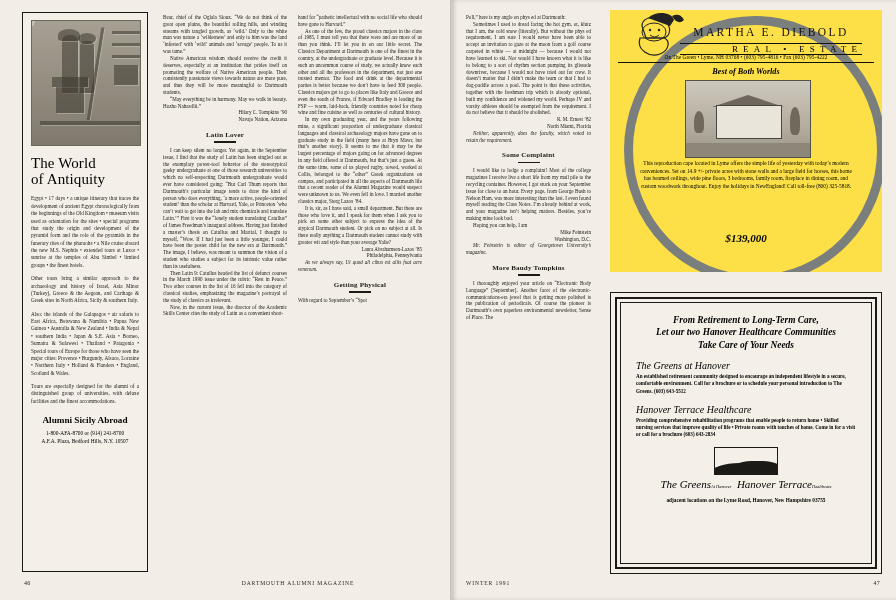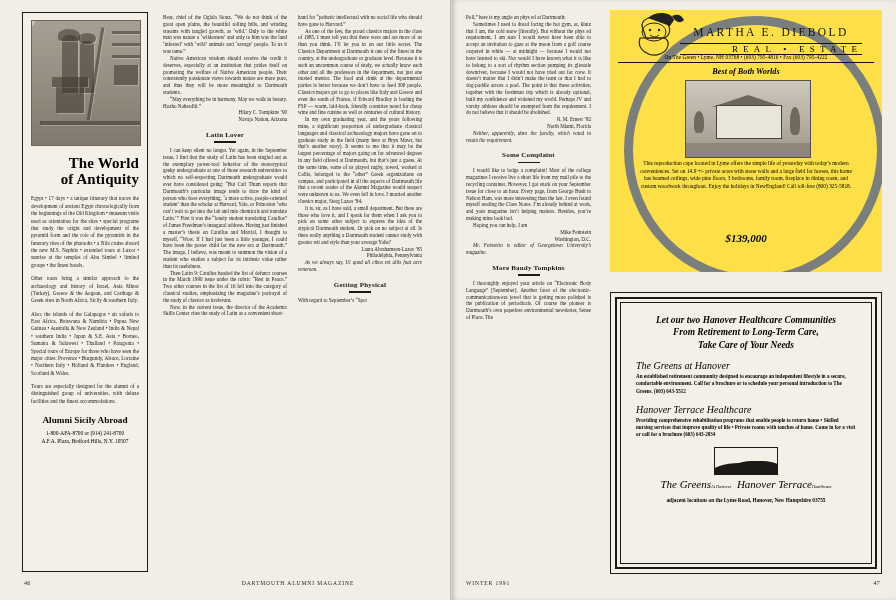--- a/index.html
+++ b/index.html
@@ -65,22 +65,22 @@
       linear-gradient(118deg, rgba(255,255,255,.22) 0 3px, rgba(0,0,0,.10) 3px 6px),
       linear-gradient(#b9b2a4,#a39c8e 55%,#8e877a);
     position: relative; overflow: hidden;
     border: 0.6px solid #6c665b;
   }
   .relief .fig {
     position: absolute; background: rgba(60,55,46,.55);
     box-shadow: 1px 1px 0 rgba(255,255,255,.25);
   }
   .ad-title {
-    text-align: right; font-size: 15px; line-height: 1.08;
-    margin: 9px 0 8px 0; font-weight: bold; letter-spacing: .1px;
+    text-align: left; font-size: 15px; line-height: 1.08;
+    margin: 9px 0 8px 0; font-weight: normal; letter-spacing: .1px;
   }
   .ad-body {
     font-size: 5.2px; line-height: 1.42; text-align: justify;
     color: #1c1a17;
   }
   .ad-body p { margin: 0 0 6px 0; }
   .ad-name {
     text-align: center; font-size: 9.2px; font-weight: bold;
     margin: 10px 0 4px 0;
   }
@@ -329,22 +329,22 @@
     <div class="mdtext">This reproduction cape located in Lyme offers the simple life of yesterday with today’s modern conveniences. Set on 14.9 +/- private acres with stone walls and a large field for horses, this home has beamed ceilings, wide pine floors, 3 bedrooms, family room, fireplace in dining room, and custom woodwork throughout. Enjoy the holidays in NewEngland! Call toll-free (800) 325-5818.</div>
     <div class="mdprice">$139,000</div>
   </div>
 
   <div class="greens">
     <div class="frame"></div>
     <div class="frame2"></div>
     <div class="frame3"></div>
     <div class="inner">
       <div class="ghead">
+        <div>From Retirement to Long-Term Care,</div>
         <div>Let our two Hanover Healthcare Communities</div>
-        <div>From Retirement to Long-Term Care,</div>
         <div>Take Care of Your Needs</div>
       </div>
       <div class="gsub">The Greens at Hanover</div>
       <div class="gtext">An established retirement community designed to encourage an independent lifestyle in a secure, comfortable environment. Call for a brochure or to schedule your personal introduction to The Greens. (603) 643-5512</div>
       <div class="gsub">Hanover Terrace Healthcare</div>
       <div class="gtext">Providing comprehensive rehabilitation programs that enable people to return home • Skilled nursing services that improve quality of life • Private rooms with touches of home. Come in for a visit or call for a brochure (603) 643-2834</div>
 
       <div class="glogo">
         <div class="mark">
           <div class="hill"></div>

